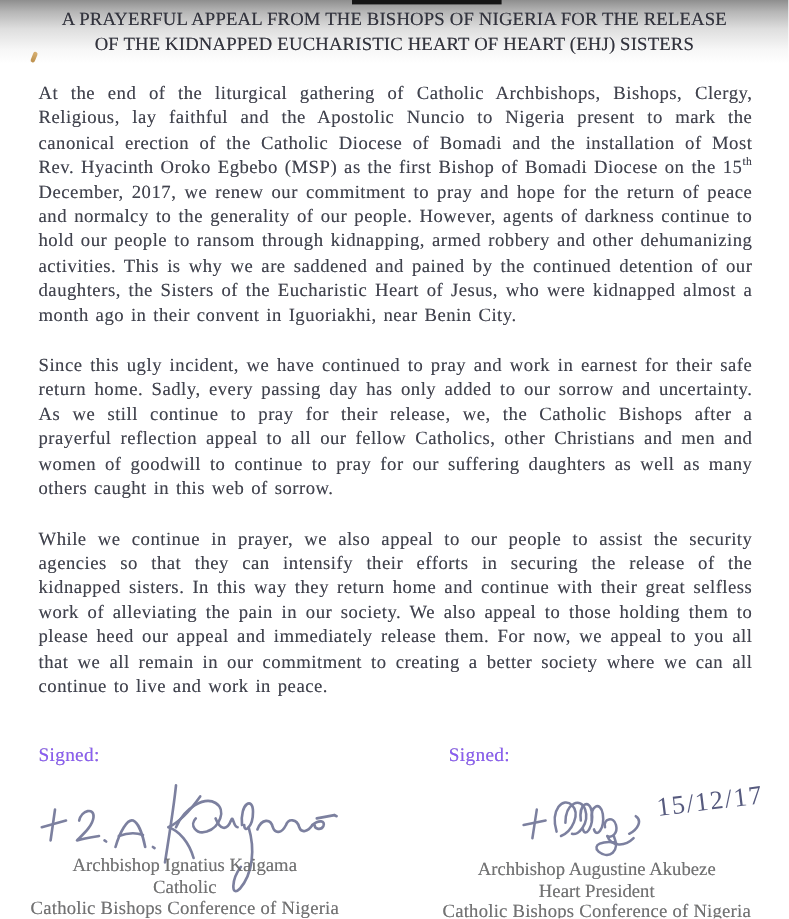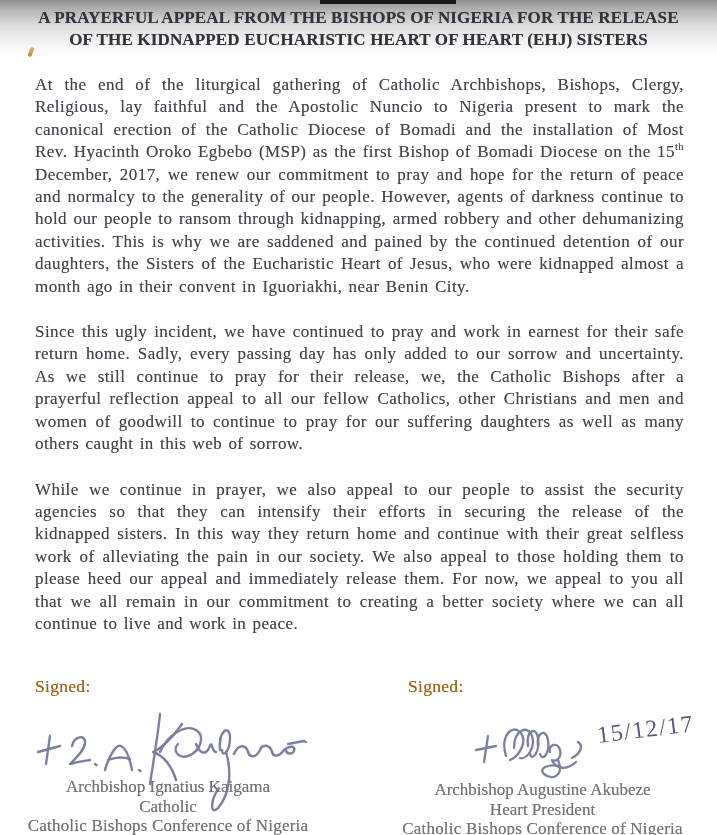--- a/index.html
+++ b/index.html
@@ -29,21 +29,21 @@
     width: 4px; height: 10px;
     background: linear-gradient(180deg, #d2a45a, #b07c2e);
     transform: rotate(22deg);
     border-radius: 2px;
     opacity: 0.85;
   }
   .title {
     position: relative;
     padding-top: 7px;
     text-align: center;
-    font-weight: bold;
+    font-weight: normal;
     font-size: 17px;
     line-height: 21.5px;
     color: #32333d;
     letter-spacing: 0.15px;
     text-shadow: 0 0 0.5px rgba(50,51,61,0.6);
   }
   .content {
     position: absolute;
     left: 35px; top: 58px;
     width: 649px;
@@ -55,21 +55,21 @@
     line-height: 22.4px;
     letter-spacing: 0.45px;
     word-spacing: 1.5px;
     color: #41434e;
     text-shadow: 0 0 0.4px rgba(65,67,78,0.5);
   }
   .content p sup { font-size: 0.62em; vertical-align: super; line-height: 0; }
   .signed-label {
     position: absolute;
     font-size: 17.5px;
-    color: #a16207;
+    color: #8b5cf6;
     letter-spacing: 0.3px;
     text-shadow: 0 0 0.4px rgba(65,67,78,0.5);
   }
   #signed-left  { left: 35px;  top: 676px; }
   #signed-right { left: 408px; top: 676px; }
   .sig-svg { position: absolute; pointer-events: none; }
   #sig-kaigama { left: 20px;  top: 700px; }
   #sig-akubeze { left: 466px; top: 710px; }
   .sig-date {
     position: absolute;

